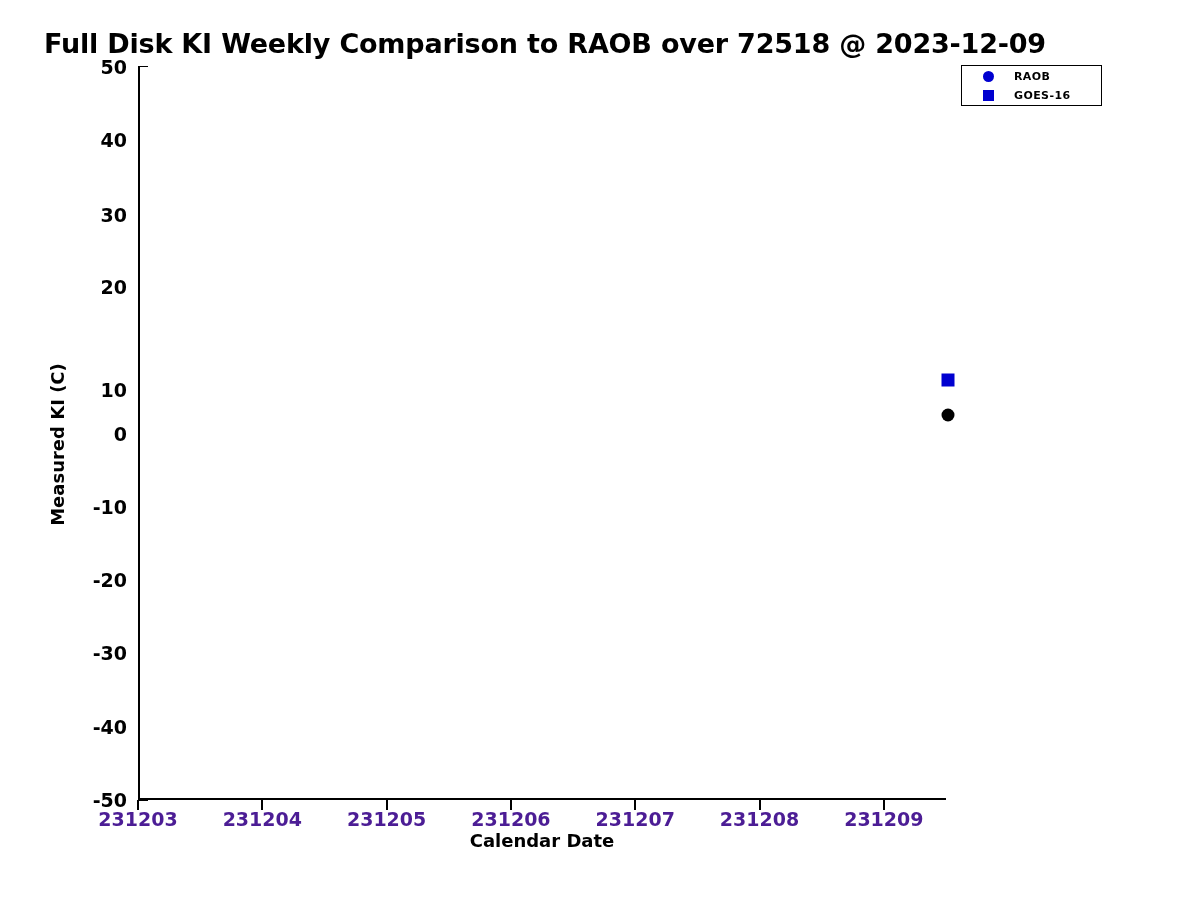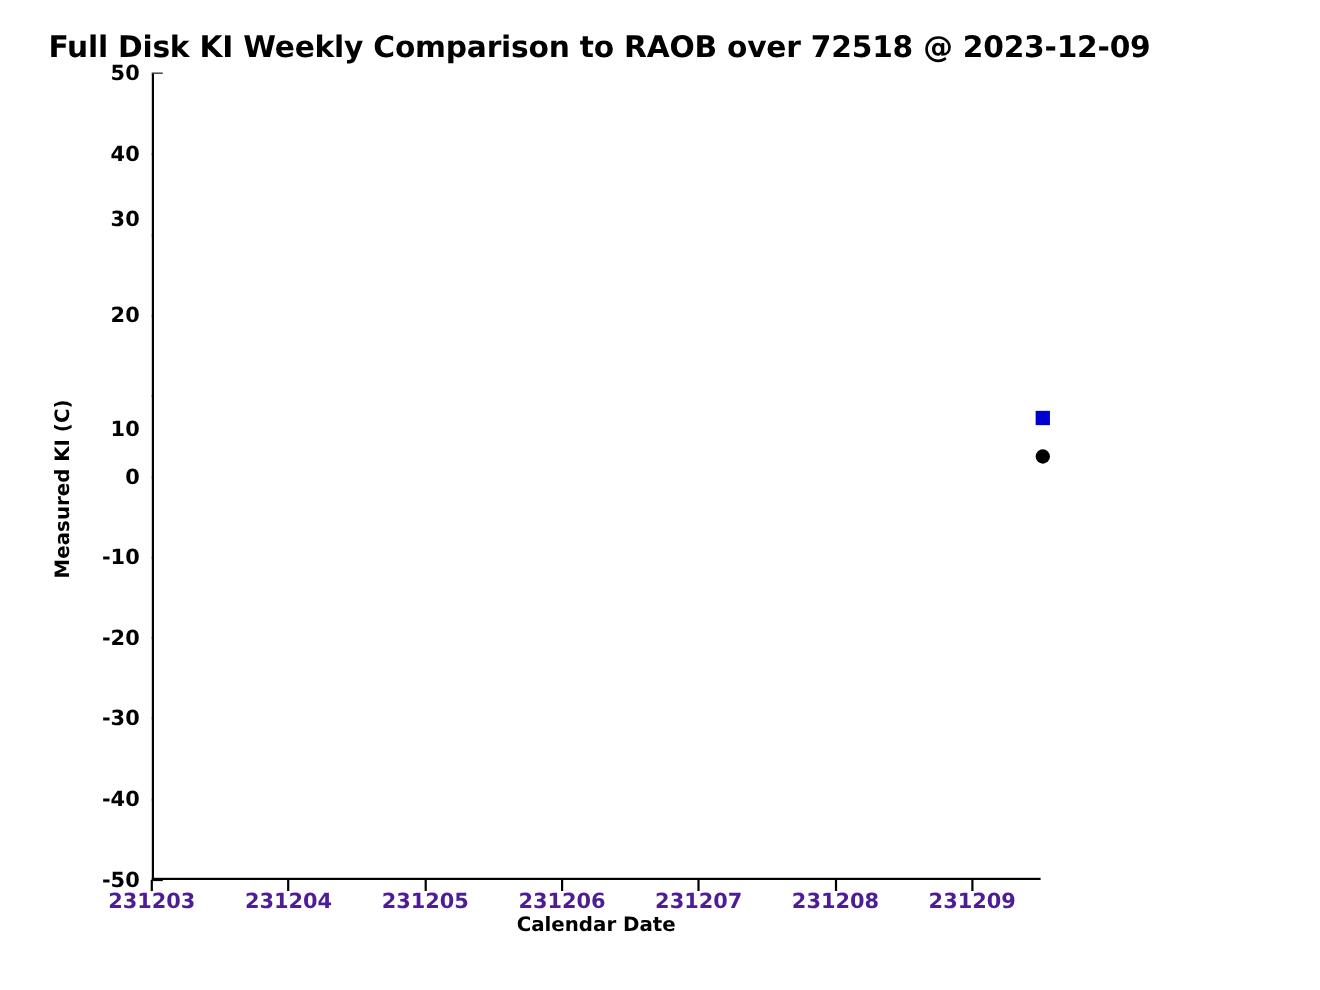--- a/index.html
+++ b/index.html
@@ -185,21 +185,21 @@
       <div class="y-tick" style="top: 432.5px;"></div>
       <div class="y-tick" style="top: 505.8px;"></div>
       <div class="y-tick" style="top: 579.1px;"></div>
       <div class="y-tick" style="top: 652.4px;"></div>
       <div class="y-tick" style="top: 725.7px;"></div>
       <div class="y-tick" style="top: 799px;"></div>
     </div>
   <div id="y-axis-labels">
       <div class="y-label" style="top: 67px;">50</div>
       <div class="y-label" style="top: 140.3px; margin-left: 48px;">40</div>
-      <div class="y-label" style="top: 199px; margin-left: 16px;">30</div>
+      <div class="y-label" style="top: 215px; margin-left: 16px;">30</div>
       <div class="y-label" style="top: 286.9px;">20</div>
       <div class="y-label" style="top: 360.2px; margin-top: 30px;">10</div>
       <div class="y-label" style="top: 433.5px;">0</div>
       <div class="y-label" style="top: 506.8px;">-10</div>
       <div class="y-label" style="top: 580.1px;">-20</div>
       <div class="y-label" style="top: 653.4px; margin-left: 20px;">-30</div>
       <div class="y-label" style="top: 726.7px;">-40</div>
       <div class="y-label" style="top: 800px;">-50</div>
     </div>
   <div id="x-axis-ticks">
@@ -221,14 +221,28 @@
       <div class="x-label" style="left: 883.846px;">231209</div>
     </div>
 
   <div id="plot-area">
     <div id="data-layer">
         <div class="marker marker-circle" title="RAOB: 2.5" style="left: 808px; top: 348.175px; background: rgb(0, 0, 0);"></div>
         <div class="marker marker-square" title="GOES-16: 7.3" style="left: 808px; top: 312.991px; background: rgb(0, 0, 208);"></div>
       </div>
   </div>
 
+  <div id="legend">
+      <div class="legend-row" style="top: 1px;">
+        <span class="legend-marker-box">
+          <span class="legend-swatch-circle" style="background: rgb(0, 0, 208);"></span>
+        </span>
+        <span class="legend-text">RAOB</span>
+      </div>
+      <div class="legend-row" style="top: 20px;">
+        <span class="legend-marker-box">
+          <span class="legend-swatch-square" style="background: rgb(0, 0, 208);"></span>
+        </span>
+        <span class="legend-text">GOES-16</span>
+      </div>
+    </div>
 
 </div>
 
 </body></html>

